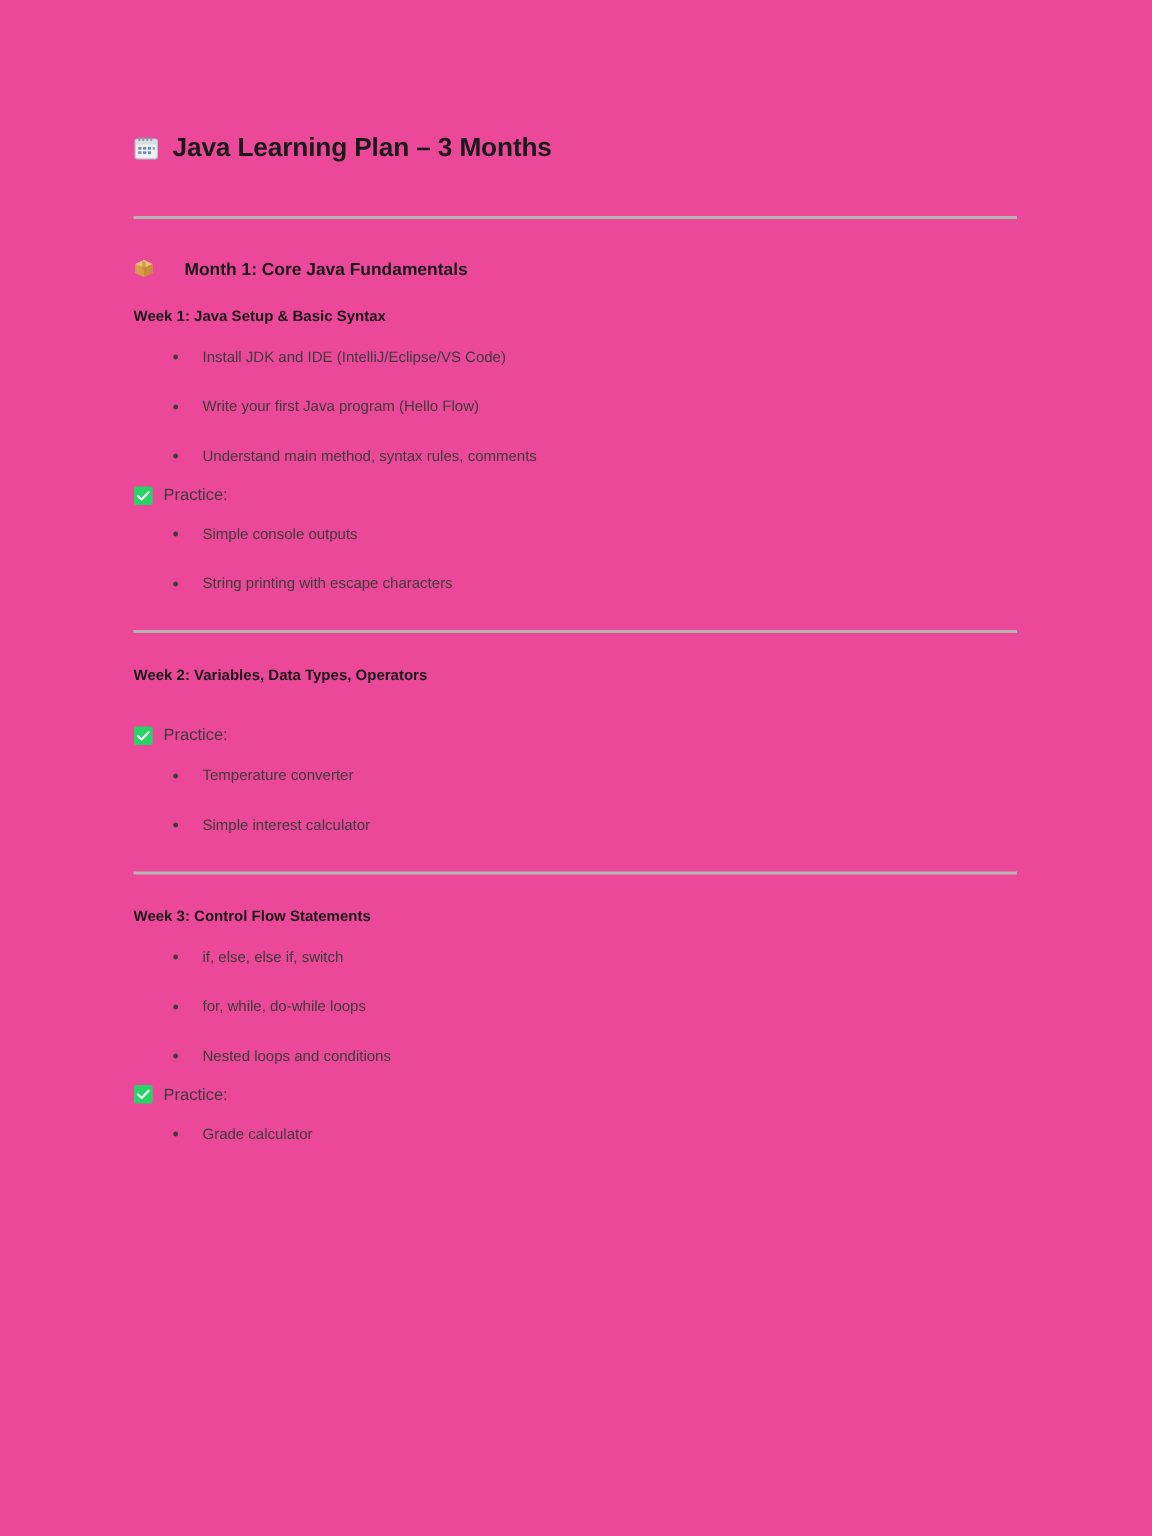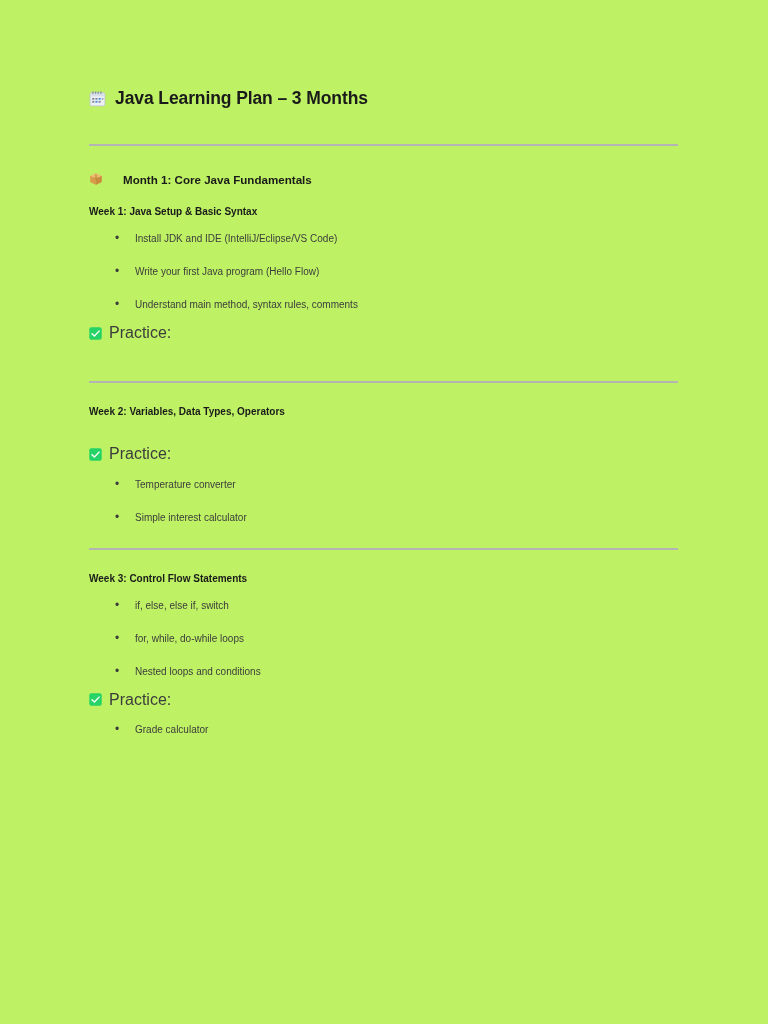--- a/index.html
+++ b/index.html
@@ -12,21 +12,21 @@
     height: 1024px;
     font-family: "Liberation Sans", sans-serif;
     -webkit-font-smoothing: antialiased;
   }
 
   .page {
     width: 768px;
     height: 1024px;
     box-sizing: border-box;
     padding: 88px 90px 0 89px;
-    background: #bef264;
+    background: #ec4899;
     position: relative;
   }
 
   
   .doc-title {
     display: flex;
     align-items: center;
     gap: 9px;
     margin: 0 0 0 0;
     font-size: 17.5px;
@@ -93,21 +93,21 @@
     top: -1px;
     font-size: 12px;
     color: #3c3c3c;
   }
 
   
   .practice-row {
     display: flex;
     align-items: center;
     gap: 7px;
-    font-size: 16px;
+    font-size: 11px;
     color: #3c3c3c;
     line-height: 1.3;
     text-align: right;
   }
 
   
   .sp-title-rule { height: 34px; }
   .sp-rule-month { height: 26px; }
   .sp-month-week { height: 18px; }
   .sp-week-list  { height: 14px; }
@@ -178,20 +178,25 @@
     <span class="icon">
       <svg width="13" height="13" viewBox="0 0 24 24" aria-hidden="true">
         <rect x="0.5" y="0.5" width="23" height="23" rx="3.5" fill="#26d366"></rect>
         <path d="M5.5 12.3 L10 16.6 L18.6 7.6" fill="none" stroke="#ffffff" stroke-width="2.6" stroke-linecap="round" stroke-linejoin="round"></path>
       </svg>
     </span>
     <span>Practice:</span>
   </div>
   <div class="sp-practice-list"></div>
 
+  <ul class="bullet-list">
+    <li class="bullet-item">Simple console outputs</li>
+    <li class="gap-item"></li>
+    <li class="bullet-item">String printing with escape characters</li>
+  </ul>
 
   <div class="sp-list-rule"></div>
   <hr class="divider">
   <div class="sp-rule-week"></div>
 
   <div class="week-header">Week 2: Variables, Data Types, Operators</div>
   <div class="sp-week-list"></div>
 
 
   <div class="sp-list-practice"></div>

